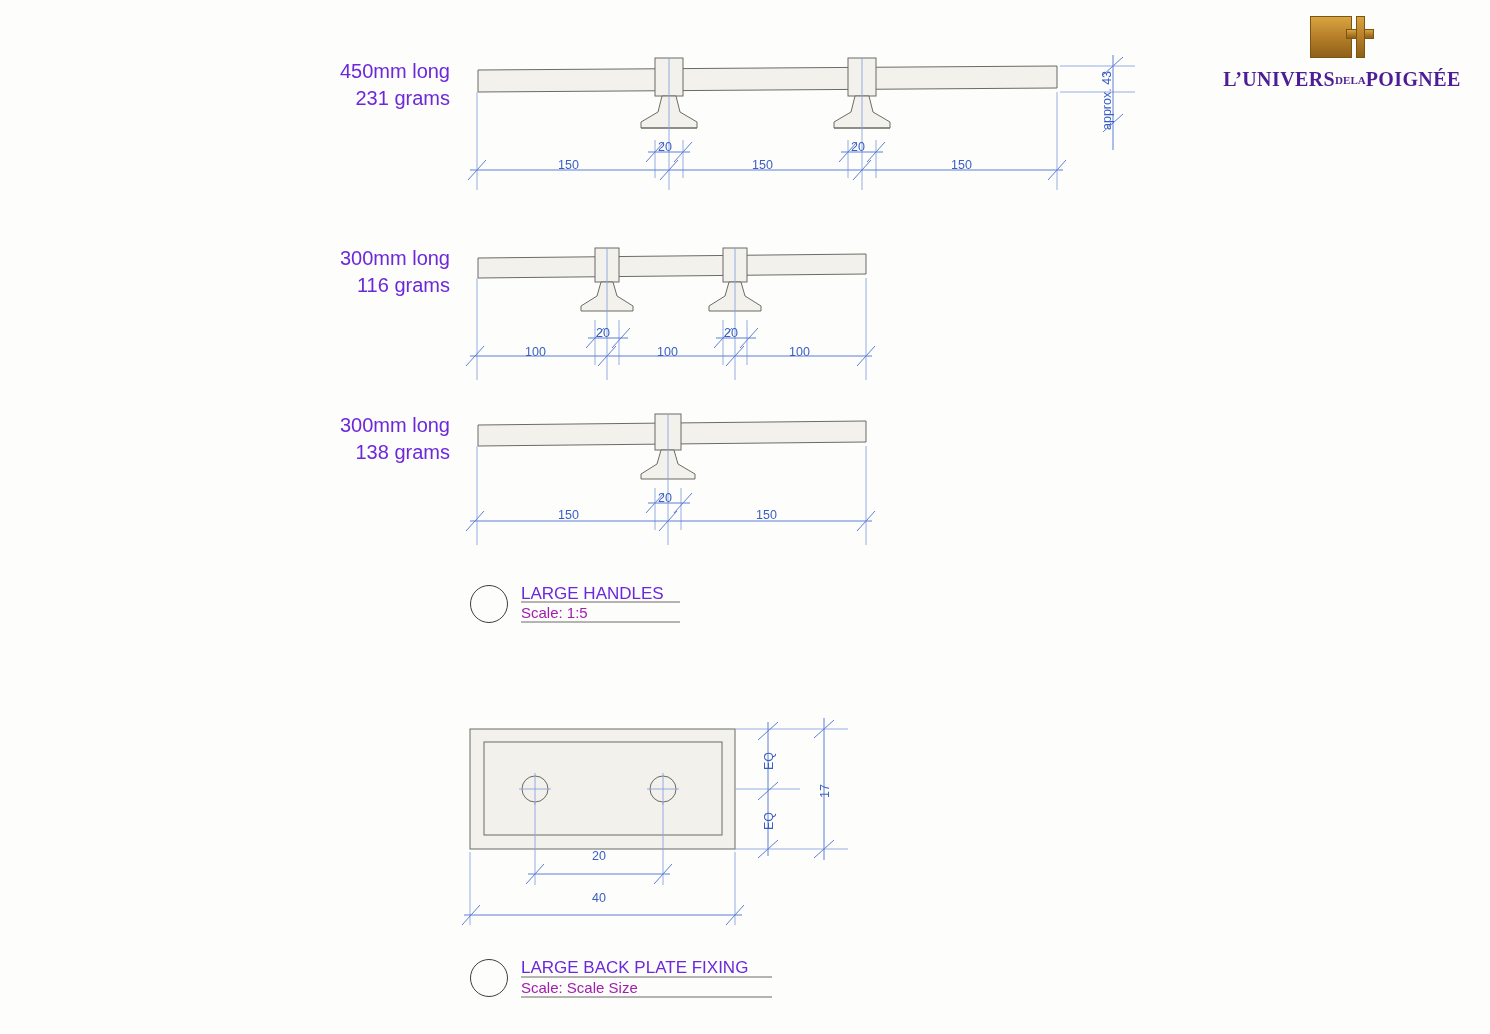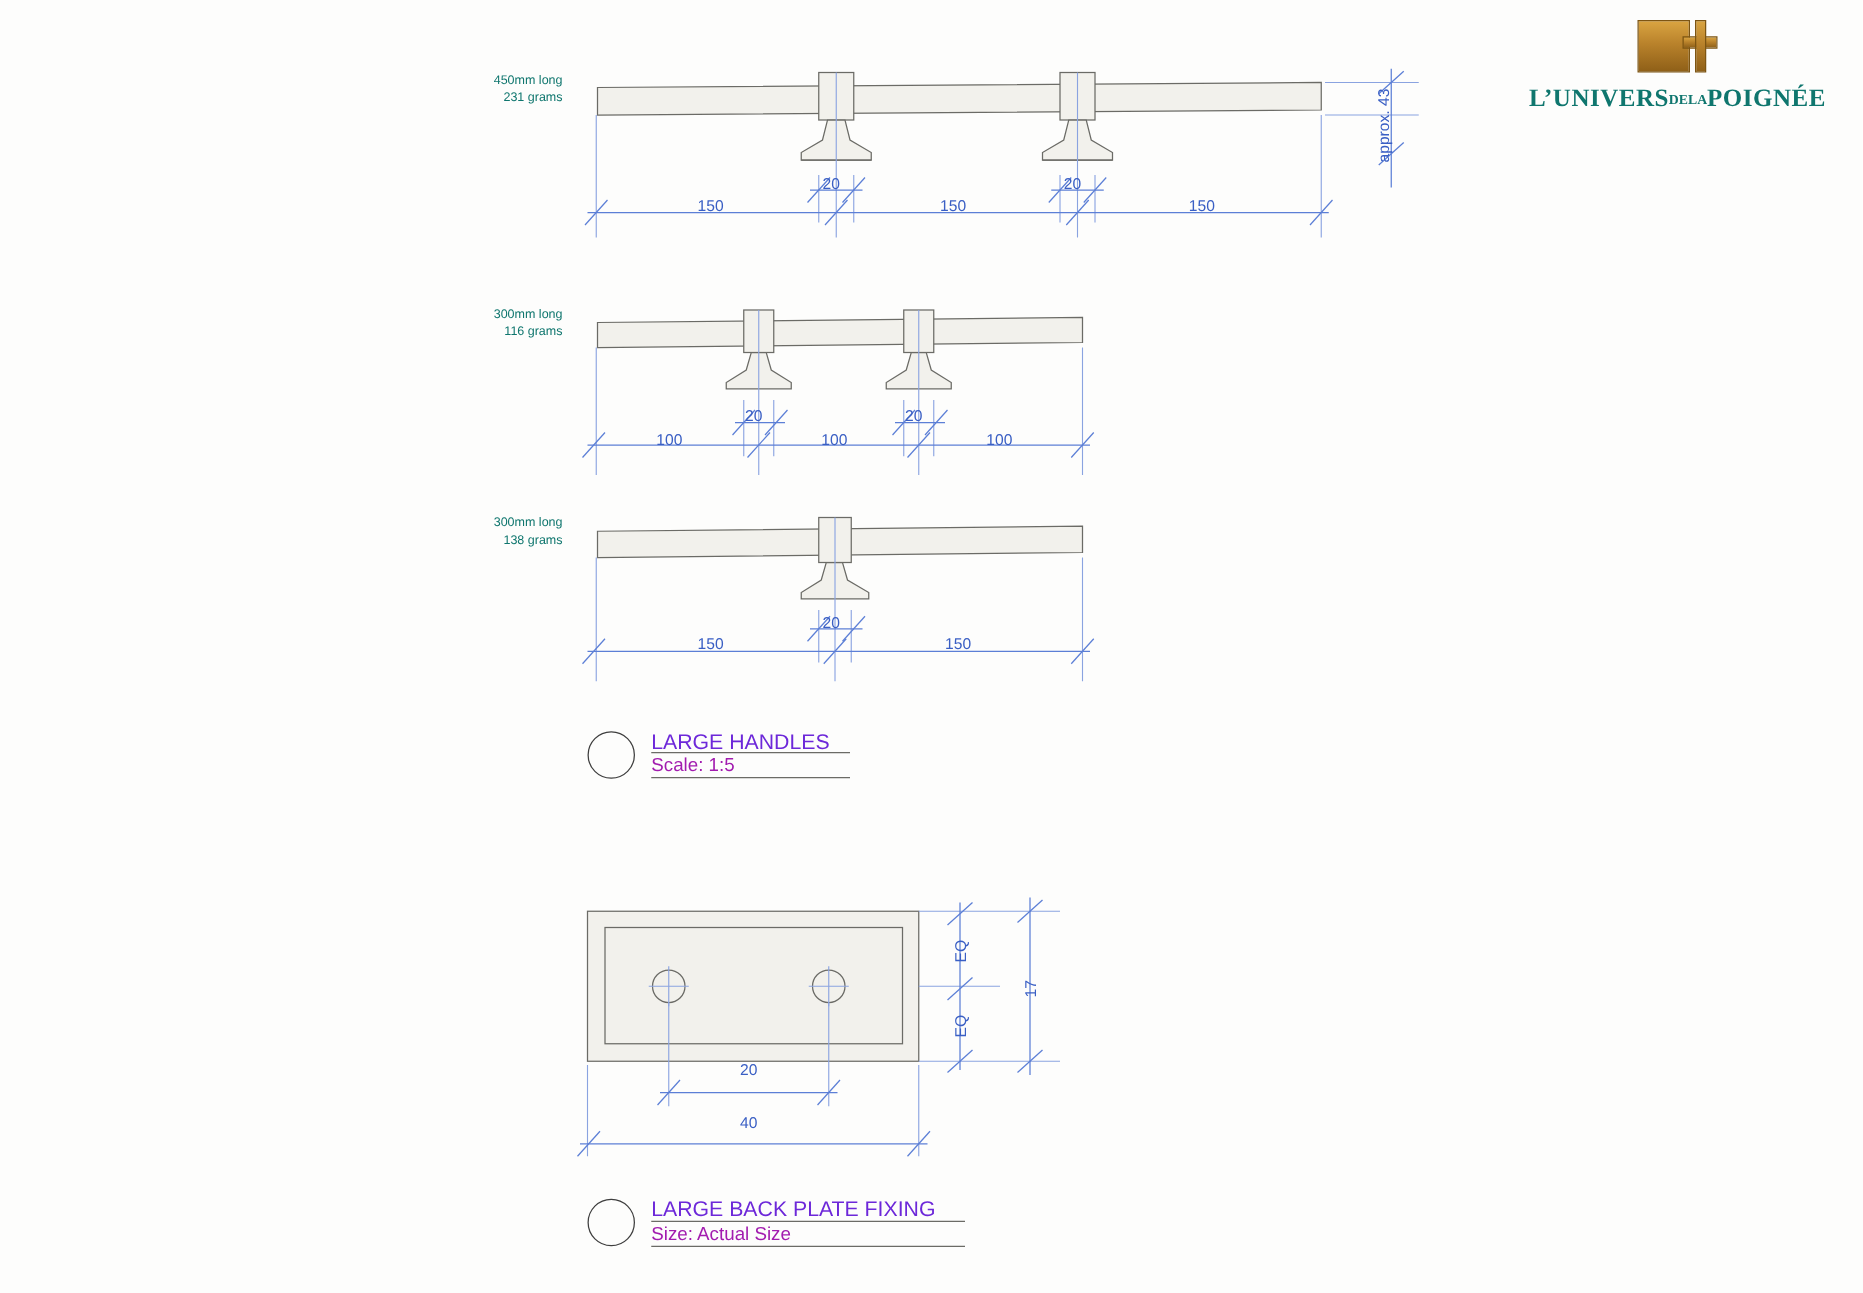--- a/index.html
+++ b/index.html
@@ -39,36 +39,36 @@
   .brand-mark .bar {
     position: absolute;
     background: linear-gradient(180deg,#d9a441 0%, #b9822b 45%, #8f6018 100%);
   }
   .brand-mark .b1 { left: 4px;  top: 6px;  width: 40px; height: 40px; border:1px solid #7d5512;}
   .brand-mark .b2 { left: 40px; top: 19px; width: 26px; height: 8px; border:1px solid #7d5512;}
   .brand-mark .b3 { left: 50px; top: 6px;  width: 7px;  height: 40px; border:1px solid #7d5512;}
   .brand-name {
     font-size: 20px;
     letter-spacing: .4px;
-    color: #0f766e;
+    color: #4c1d95;
     font-family: "Liberation Serif", serif;
     font-weight: 700;
     white-space: nowrap;
   }
   .brand-name .sm {
     font-size: 11px;
     vertical-align: 2px;
     letter-spacing: 0;
   }
 
   
   .label {
     position: absolute;
-    font-size: 10px;
-    color: #0f766e;
+    font-size: 20px;
+    color: #6d28d9;
     text-align: right;
     line-height: 1.35;
     white-space: nowrap;
   }
   .dim-text {
     position: absolute;
     font-size: 12.5px;
     color: #3a5fc4;
     white-space: nowrap;
   }
@@ -290,15 +290,15 @@
   </svg>
 
   <div class="dim-text v" style="left:762px; top:770px;">EQ</div>
   <div class="dim-text v" style="left:762px; top:830px;">EQ</div>
   <div class="dim-text v" style="left:818px; top:798px;">17</div>
   <div class="dim-text" style="left:592px; top:849px;">20</div>
   <div class="dim-text" style="left:592px; top:891px;text-align:right;">40</div>
 
   <div class="bubble" style="left:470px; top:959px;"></div>
   <div class="title-text" style="left:521px; top:958px;">LARGE BACK PLATE FIXING</div>
-  <div class="sub-text" style="left:521px; top:979px;">Size: Actual Size</div>
+  <div class="sub-text" style="left:521px; top:979px;">Scale: Scale Size</div>
 
 </div>
 
 </body></html>

